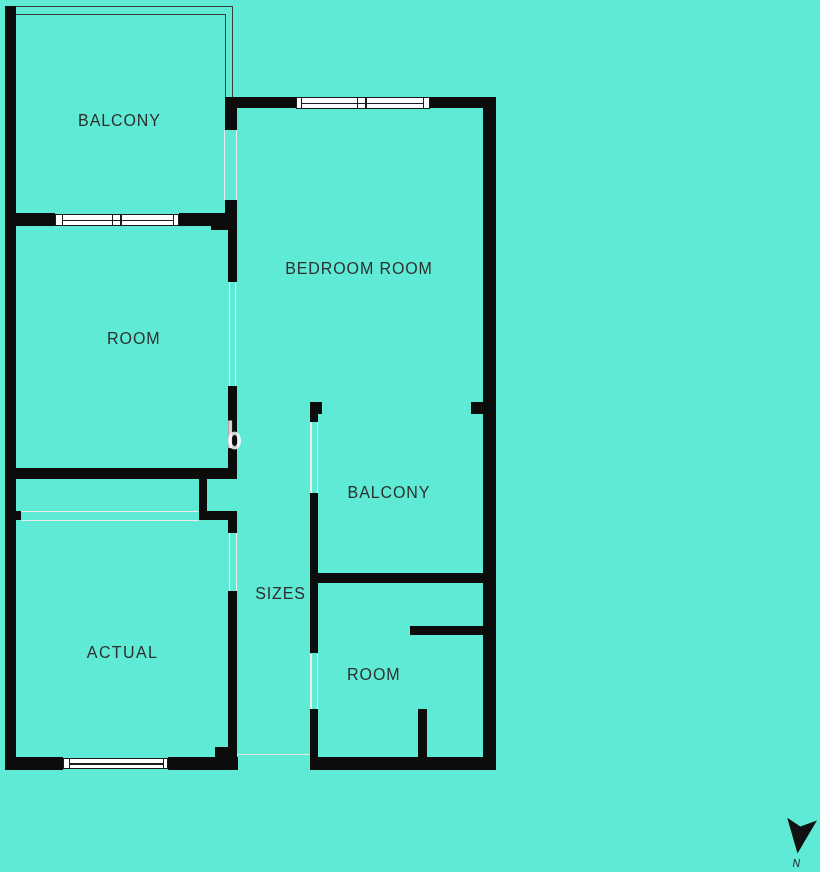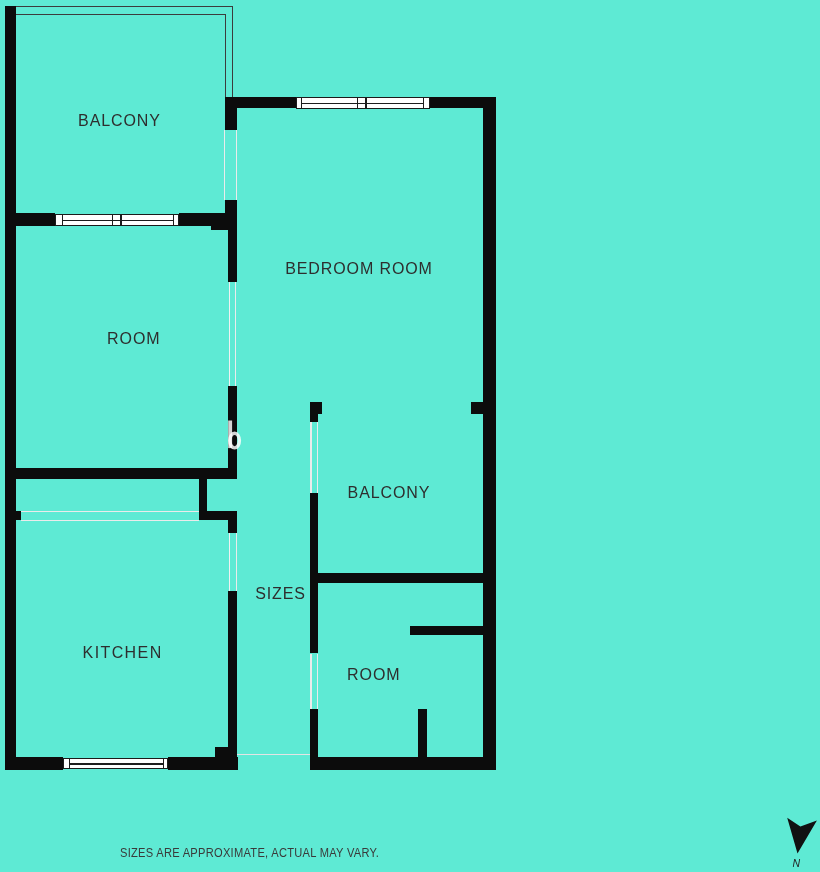--- a/index.html
+++ b/index.html
@@ -85,22 +85,21 @@
   <svg style="position:absolute;left:0;top:0;" width="820" height="872" viewBox="0 0 820 872">
     <rect x="228.2" y="420.5" width="3.9" height="27.6" fill="rgba(255,255,255,0.82)"></rect>
     <ellipse cx="234.6" cy="440.6" rx="4.8" ry="7.3" fill="none" stroke="rgba(255,255,255,0.82)" stroke-width="3.4"></ellipse>
   </svg>
 
   <div class="lbl" style="left:119.5px;top:120.6px;">BALCONY</div>
   <div class="lbl" style="left:359px;top:268.7px;">BEDROOM ROOM</div>
   <div class="lbl" style="left:133.8px;top:339px;">ROOM</div>
   <div class="lbl" style="left:389px;top:492.5px;">BALCONY</div>
   <div class="lbl" style="left:280.5px;top:594px;">SIZES</div>
-  <div class="lbl" style="left:122.6px;top:652.8px;letter-spacing:1.4px;">KITCHEN</div>
+  <div class="lbl" style="left:122.6px;top:652.8px;letter-spacing:1.4px;">ACTUAL</div>
   <div class="lbl" style="left:373.8px;top:674.8px;">ROOM</div>
 
-  <div style="position:absolute;left:119.5px;top:845.5px;font-size:12.5px;letter-spacing:0.3px;color:#3a3a3a;"><span style="display:inline-block;transform:scaleX(0.89);transform-origin:0 50%;">SIZES ARE APPROXIMATE, ACTUAL MAY VARY.</span></div>
 
   <svg style="position:absolute;left:780px;top:810px;" width="40" height="62" viewBox="0 0 40 62">
     <polygon points="7.2,7.7 20.4,16.4 36.9,10.6 17.5,43.6" fill="#111"></polygon>
     <text x="12.5" y="56.5" font-size="10.5" font-style="italic" fill="#222" font-family="Liberation Sans, sans-serif">N</text>
   </svg>
 </div>
 
 </body></html>

